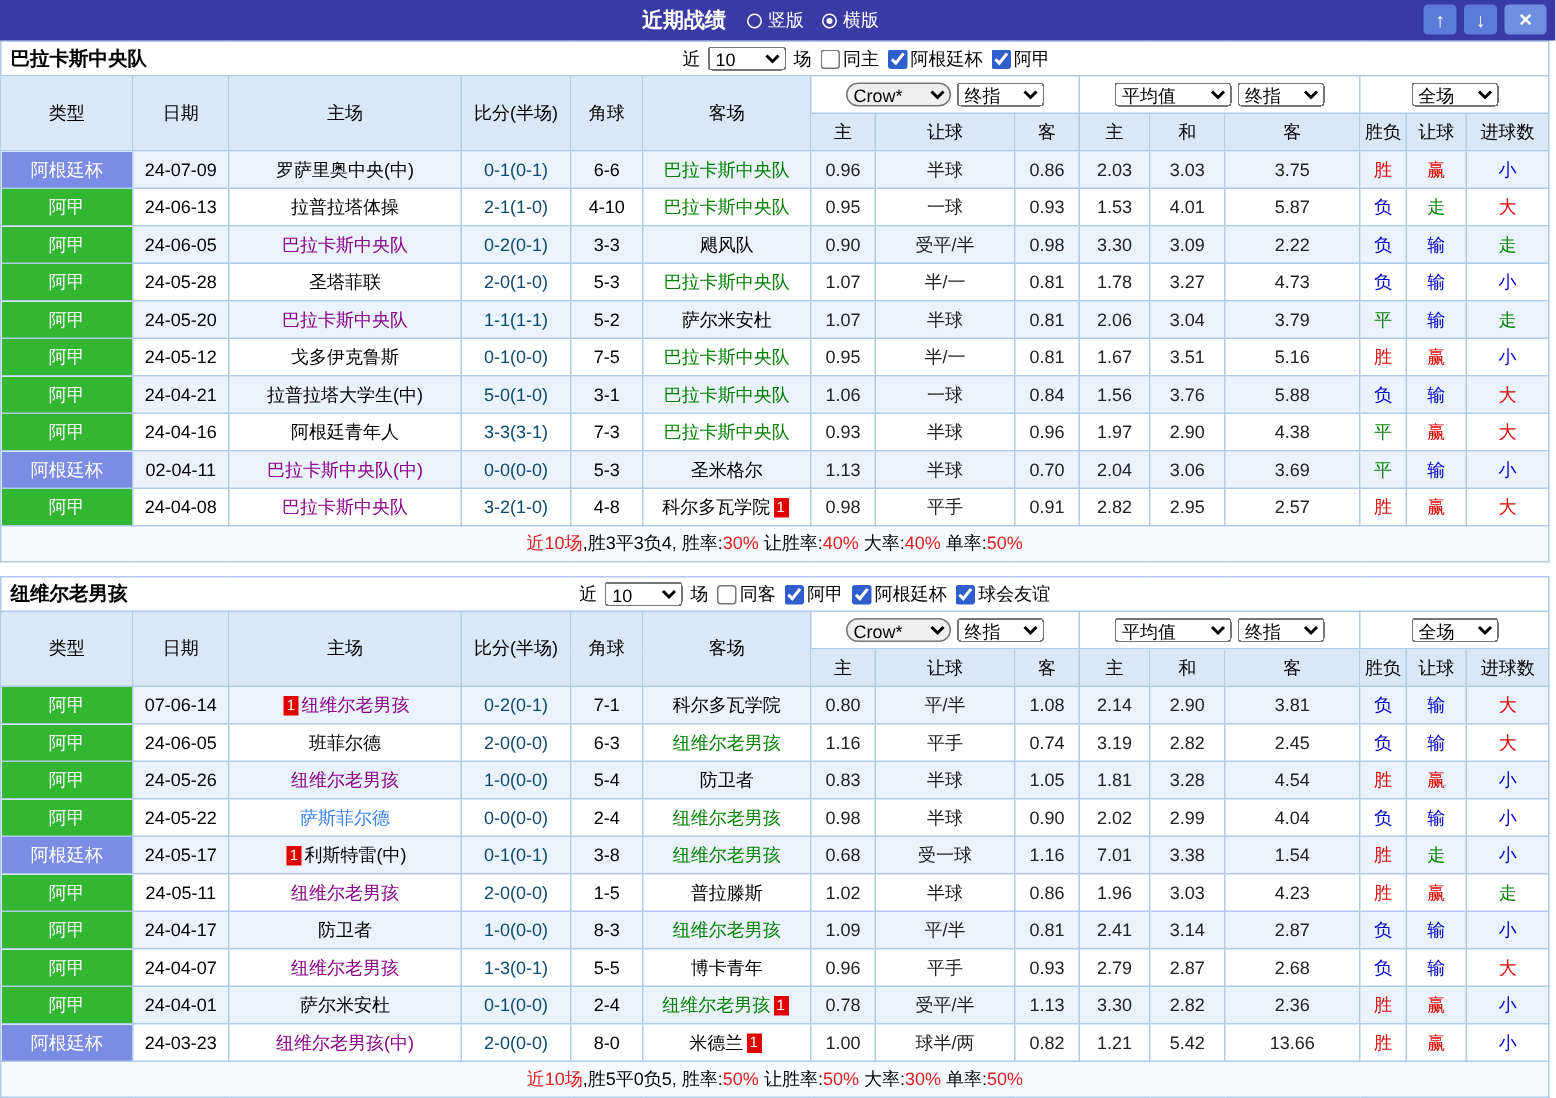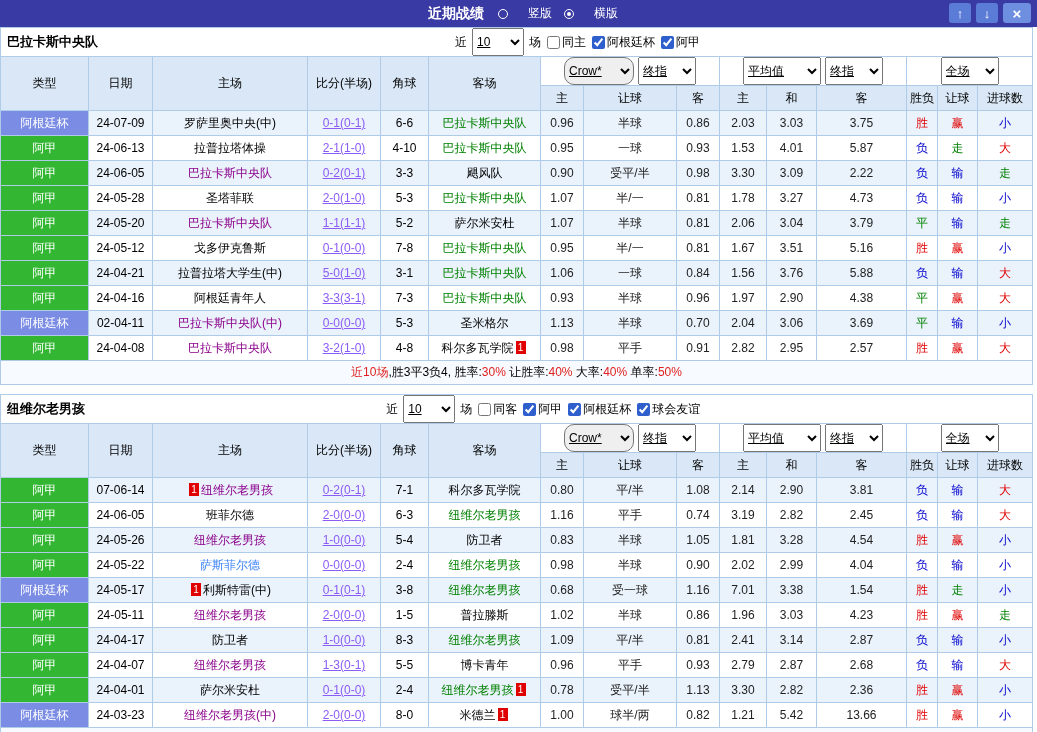--- a/index.html
+++ b/index.html
@@ -15,21 +15,21 @@
   .topbar {
     height: 27px;
     background: #3A3AA5;
     display: flex;
     align-items: center;
     color: #fff;
     position: relative;
   }
   .topbar-title { font-weight: bold; font-size: 14px; margin-left: 428px; }
   .radio-group { display: flex; align-items: center; margin-left: 14px; gap: 12px; }
-  .radio { display: flex; align-items: center; gap: 20px; cursor: pointer; }
+  .radio { display: flex; align-items: center; gap: 4px; cursor: pointer; }
   .radio-circle {
     width: 10px; height: 10px; border: 1px solid #fff; border-radius: 50%;
     position: relative; background: transparent;
   }
   .radio-circle.checked::after {
     content: ''; position: absolute; left: 2px; top: 2px; right: 2px; bottom: 2px;
     background: #fff; border-radius: 50%;
   }
   .topbar-buttons { position: absolute; right: 6px; top: 3px; display: flex; gap: 5px; }
   .tb-btn {
@@ -47,30 +47,30 @@
   col.c8{width:43px} col.c9{width:47px} col.c10{width:50px} col.c11{width:90px}
   col.c12{width:31px} col.c13{width:40px} col.c14{width:55px}
   td.title-cell { height: 23px; background: #fff; }
   .title-flex { display: flex; align-items: center; padding: 0 6px; }
   .team-name { font-weight: bold; font-size: 13px; }
   .near-controls { margin-left: auto; margin-right: 326px; display: flex; align-items: center; gap: 3px; }
   .cb { display: flex; align-items: center; gap: 1px; cursor: pointer; margin-left: 3px; }
   .cb input { width: 13px; height: 13px; accent-color: #2E5FCC; margin: 0 1px 0 0; }
   td.hdr { background: #D9E7F6; }
   td.ctrl { background: #fff; }
-  select { font-size: 12px; height: 28px; font-family: inherit; margin: 0 2px; text-decoration: underline; }
+  select { font-size: 12px; height: 16px; font-family: inherit; margin: 0 2px; }
   .count-select { width: 52px; }
   .company-select { width: 70px; border-radius: 10px; }
   .stage-select { width: 58px; }
   .avg-select { width: 78px; }
   .scope-select { width: 58px; }
   tr.alt td { background: #EAF2FB; }
   tr.plain td { background: #fff; }
   td.league { color: #fff; }
-  td.score { color: #8b5cf6; text-decoration: underline; }
+  td.score { color: #0c4a6e; }
   td.odds { color: #222; }
   td.team span.tn { cursor: pointer; }
   .badge {
     display: inline-block; background: #E00000; color: #fff; font-size: 10px;
     width: 10px; height: 13px; line-height: 13px; margin: 0 2px; vertical-align: 1px;
   }
   tr.summary-row td { background: #F7FAFE; height: 24px; margin-top: 13px; }
   .summary-seg.red { color: #E02020; }
   .summary-seg.black { color: #000; }
 </style>
@@ -236,21 +236,21 @@
           <td class="odds">3.79</td>
           <td style="color: rgb(0, 128, 0);">平</td>
           <td style="color: rgb(0, 0, 204);">输</td>
           <td style="color: rgb(0, 128, 0);">走</td>
         </tr>
         <tr class="plain">
           <td class="league" style="background: rgb(51, 183, 51);">阿甲</td>
           <td>24-05-12</td>
           <td class="team"><span class="tn" style="color: rgb(0, 0, 0);">戈多伊克鲁斯</span></td>
           <td class="score">0-1(0-0)</td>
-          <td>7-8</td>
+          <td>7-5</td>
           <td class="team"><span class="tn" style="color: rgb(0, 128, 0);">巴拉卡斯中央队</span></td>
           <td class="odds">0.95</td>
           <td class="odds">半/一</td>
           <td class="odds">0.81</td>
           <td class="odds">1.67</td>
           <td class="odds">3.51</td>
           <td class="odds">5.16</td>
           <td style="color: rgb(224, 0, 0);">胜</td>
           <td style="color: rgb(224, 0, 0);">赢</td>
           <td style="color: rgb(0, 0, 204);">小</td>

